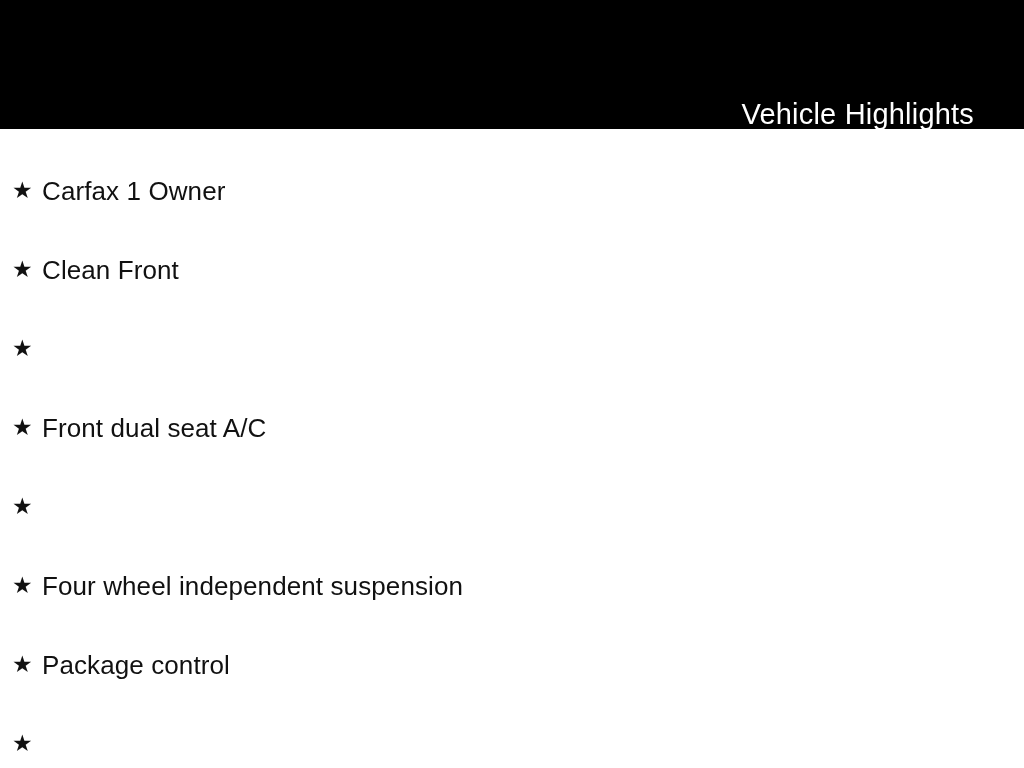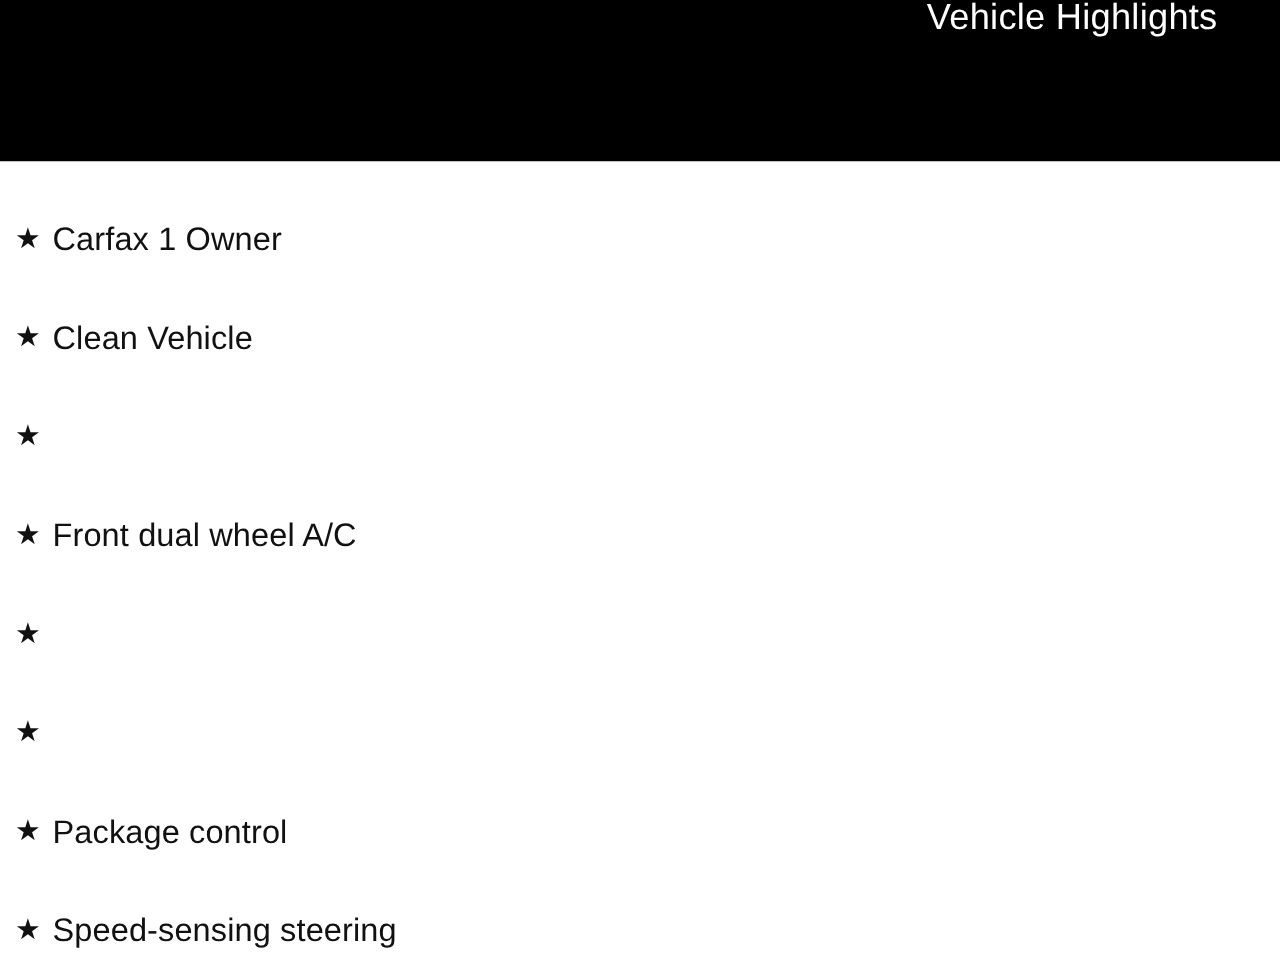--- a/index.html
+++ b/index.html
@@ -17,21 +17,21 @@
     width: 1024px;
     height: 768px;
     position: relative;
     background: #ffffff;
   }
   .header-bar {
     width: 1024px;
     height: 129px;
     background: #000000;
     display: flex;
-    align-items: flex-start;
+    align-items: flex-end;
     justify-content: flex-end;
     box-sizing: border-box;
     padding-right: 50px;
   }
   .header-title {
     color: #ffffff;
     font-size: 29px;
     font-weight: 400;
     letter-spacing: 0.2px;
     line-height: 1;
@@ -75,45 +75,45 @@
 
   <ul class="highlights-list">
 
     <li class="highlight-item">
       <span class="star-icon">★</span>
       <span class="highlight-label">Carfax 1 Owner</span>
     </li>
 
     <li class="highlight-item">
       <span class="star-icon">★</span>
-      <span class="highlight-label">Clean Vehicle</span>
+      <span class="highlight-label">Clean Front</span>
     </li>
 
     <li class="highlight-item">
       <span class="star-icon">★</span>
     </li>
 
     <li class="highlight-item">
       <span class="star-icon">★</span>
-      <span class="highlight-label">Front dual wheel A/C</span>
+      <span class="highlight-label">Front dual seat A/C</span>
     </li>
 
     <li class="highlight-item">
       <span class="star-icon">★</span>
     </li>
 
     <li class="highlight-item">
       <span class="star-icon">★</span>
+      <span class="highlight-label">Four wheel independent suspension</span>
     </li>
 
     <li class="highlight-item">
       <span class="star-icon">★</span>
       <span class="highlight-label">Package control</span>
     </li>
 
     <li class="highlight-item">
       <span class="star-icon">★</span>
-      <span class="highlight-label">Speed-sensing steering</span>
     </li>
 
   </ul>
 
 </div>
 
 </body></html>

